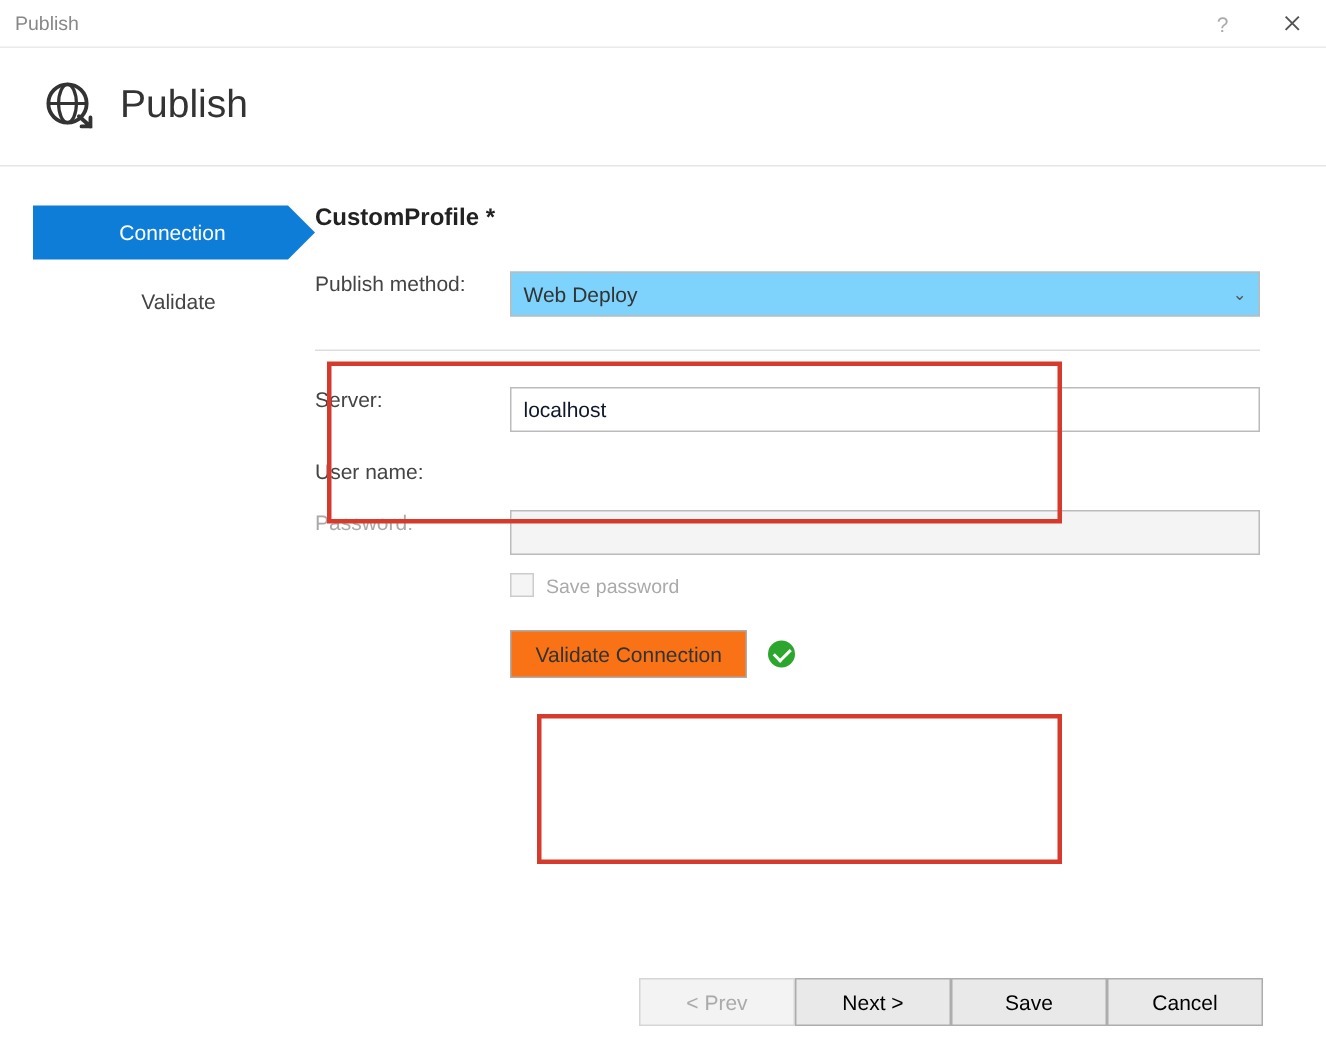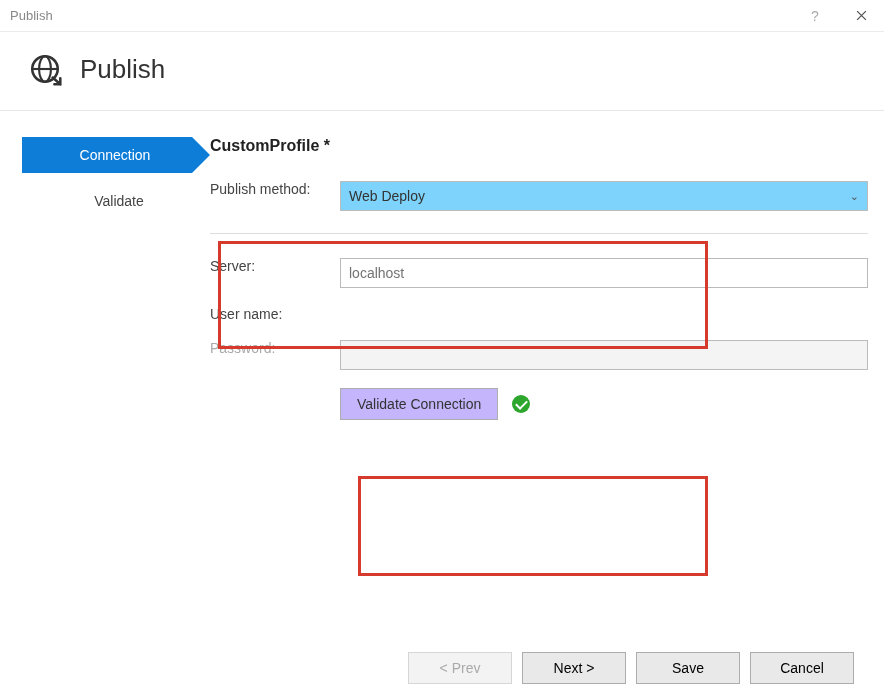--- a/index.html
+++ b/index.html
@@ -72,21 +72,21 @@
     position: absolute;
     right: -18px; top: 0;
     width: 0; height: 0;
     border-top: 18px solid transparent;
     border-bottom: 18px solid transparent;
     border-left: 18px solid #0e7dd8;
   }
   .nav-item + .nav-item { margin-top: 10px; }
   .content {
     flex: 1;
-    padding-right: 16px;
+    padding-right: 44px;
     padding-left: 10px;
   }
   .profile-name {
     font-weight: 700;
     font-size: 16px;
     color: #222;
     margin-bottom: 26px;
   }
   .row {
     display: flex;
@@ -118,21 +118,21 @@
     border: none;
     border-top: 1px solid #ddd;
     margin: 22px 0 24px 0;
   }
   input.text {
     width: 100%;
     height: 30px;
     border: 1px solid #bbb;
     padding: 0 8px;
     font-size: 14px;
-    color: #737373;
+    color: #0f172a;
     background: #fff;
   }
   input.text:disabled { background: #f4f4f4; color:#888; }
   .check-row {
     display: flex;
     align-items: center;
     gap: 8px;
     margin-left: 130px;
     margin-top: -6px;
     margin-bottom: 22px;
@@ -146,21 +146,21 @@
     display:flex;
     align-items:center;
     gap:14px;
     margin-left:130px;
     margin-top: 14px;
   }
   .validate-btn {
     height: 32px;
     padding: 0 16px;
     border: 1px solid #adadad;
-    background: #c4b5fd;
+    background: #f97316;
     font-size: 14px;
     color: #333;
     cursor: pointer;
   }
   .check-ok {
     width:18px;height:18px;border-radius:50%;
     background:#2da62d;
     display:flex;align-items:center;justify-content:center;
   }
   .check-ok::after{
@@ -171,23 +171,22 @@
   
   .highlight {
     position:absolute;
     border:3px solid #d53a2c;
     pointer-events:none;
   }
   
   .footer {
     position: absolute;
     bottom: 14px;
-    right: 30px;
-    display: flex;
-    gap: 10px;
+    right: 42px;
+    display: flex;
     margin-left: 24px;
   }
   .footer button {
     width: 104px;
     height: 32px;
     border: 1px solid #adadad;
     background: #e9e9e9;
     font-size: 14px;
     color: #000000;
     cursor: pointer;
@@ -261,20 +260,24 @@
     </div>
 
 
     <div class="row">
       <div class="label muted">Password:</div>
       <div class="field-area">
         <input class="text" type="password" disabled="" value="" style="">
       </div>
     </div>
 
+    <div class="check-row">
+      <div class="check-box"></div>
+      <span style="color:#aaa">Save password</span>
+    </div>
 
 
     <div class="validate-row">
       <button class="validate-btn">Validate Connection</button>
       <div class="check-ok"></div>
     </div>
 
   </div>
 
   <div class="highlight" style="left:218px; top:130px; width:490px; height:108px;"></div>

